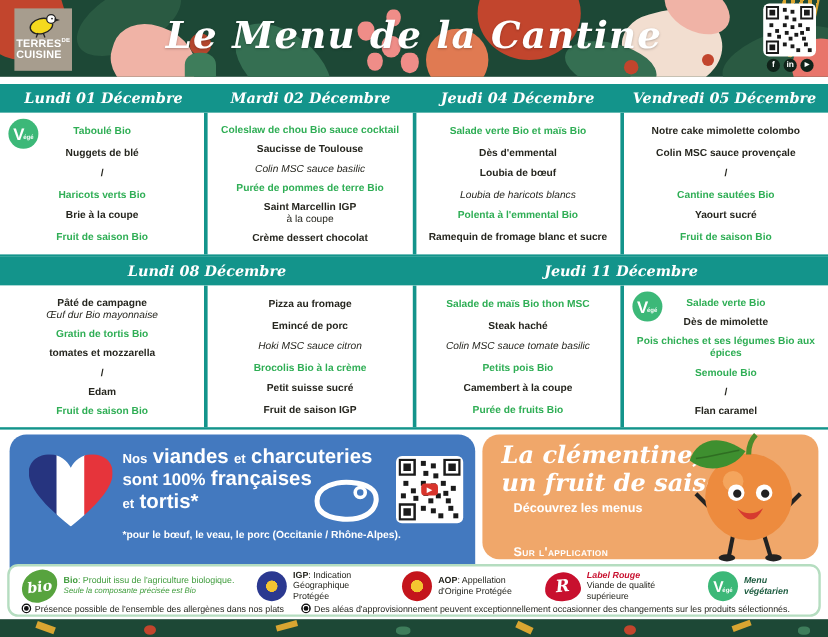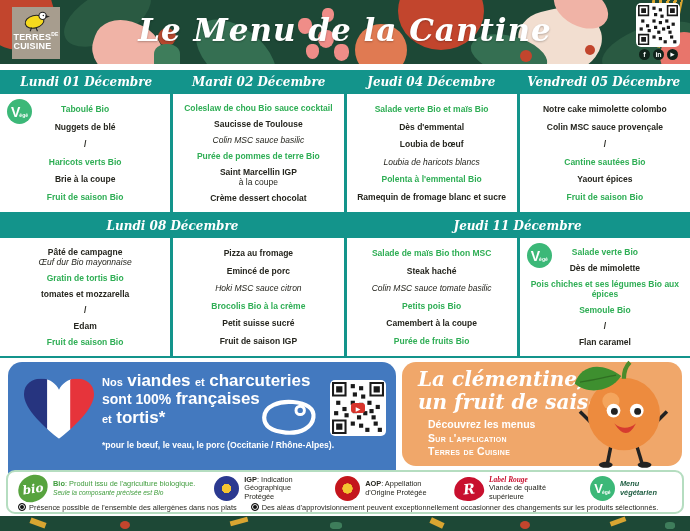--- a/index.html
+++ b/index.html
@@ -78,42 +78,42 @@
   .meat-note{position:absolute;left:94px;top:78px;width:296px;color:#fff;font-weight:bold;font-size:8.6px;}
   .steak{position:absolute;left:248px;top:34px;width:62px;height:42px;}
   .meat-qr{position:absolute;right:10px;top:18px;width:56px;height:56px;background:#fff;border-radius:5px;padding:2px;box-sizing:border-box;}
   .meat-qr .yt-dot{position:absolute;left:50%;top:50%;transform:translate(-50%,-50%);width:14px;height:10px;
     background:#d8342c;border-radius:3px;color:#fff;font-size:6px;display:flex;align-items:center;justify-content:center;}
 
   .fruit-banner{position:absolute;top:362px;left:402px;width:280px;height:104px;background:#f0a76a;border-radius:14px;}
   .fruit-script{position:absolute;left:16px;top:6px;color:#fff;font-family:"DejaVu Serif","Liberation Serif",serif;
     font-style:italic;font-weight:bold;font-size:20px;line-height:1.15;}
   .fruit-cta{position:absolute;left:26px;top:56px;color:#fff;font-weight:bold;font-size:10.5px;line-height:1.3;}
-  .fruit-cta .caps{font-variant:small-caps;letter-spacing:.3px;}
+  .fruit-cta .caps{font-variant:small-caps;letter-spacing:.3px;margin-top:22px;}
   .clementine{position:absolute;right:0;top:-4px;width:118px;height:112px;}
 
   
   .legend{position:absolute;top:470px;left:6px;width:678px;height:44px;background:#fff;border:2px solid #b5ddc0;
     border-radius:9px;box-sizing:border-box;padding:3px 10px 2px;}
   .legend-row{display:flex;align-items:center;justify-content:space-between;height:27px;}
   .legend-item{display:flex;align-items:center;gap:5px;}
   .legend-text{font-size:7.4px;line-height:1.12;color:#26261f;}
   .legend-text b{font-weight:bold;}
   .bio-col{color:#3f9c3c;}
   .bio-note{font-style:italic;font-size:6.6px;}
   .bio-logo{width:30px;height:27px;background:#57a33e;border-radius:58% 42% 58% 42%;transform:rotate(-8deg);
     color:#fff;font-family:"DejaVu Serif",serif;font-style:italic;font-weight:bold;font-size:12px;
     display:flex;align-items:center;justify-content:center;}
   .medal{width:25px;height:25px;border-radius:50%;}
   .igp-medal{background:radial-gradient(circle,#f4c431 0 26%,#2b3990 28% 74%,#f4c431 76% 86%,#2b3990 88% 100%);}
   .aop-medal{background:radial-gradient(circle,#f4c431 0 28%,#c4151c 30% 74%,#f4c431 76% 86%,#c4151c 88% 100%);}
   .lr-logo{width:30px;height:24px;background:#c8102e;border-radius:50% 50% 50% 50%/60% 60% 40% 40%;
     color:#fff;font-family:"DejaVu Serif",serif;font-style:italic;font-weight:bold;font-size:14px;
     display:flex;align-items:center;justify-content:center;transform:rotate(-6deg);}
-  .lr-title{color:#c8102e;font-style:italic;font-family:Liberation Serif, serif;}
+  .lr-title{color:#c8102e;font-style:italic;}
   .vege-inline{position:static;width:25px;height:25px;font-size:13px;}
   .vege-label{font-weight:bold;font-style:italic;color:#1d5c40;}
   .allergen{display:flex;gap:14px;align-items:center;font-size:7.4px;color:#26261f;margin-top:1px;}
   .allergen .dot{display:inline-block;width:6px;height:6px;border-radius:50%;background:#111;
     border:1px solid #111;box-shadow:inset 0 0 0 1px #fff;margin-right:3px;vertical-align:-1px;}
 
   
   .footer-strip{position:absolute;top:516px;left:0;width:690px;height:15px;background:#1d4836;overflow:hidden;}
   .footer-strip span{position:absolute;display:block;}
   .fs1{left:30px;top:4px;width:16px;height:6px;background:#d9a531;transform:rotate(20deg);}
@@ -256,21 +256,21 @@
           <div class="menu-item plain">Loubia de bœuf</div>
           <div class="menu-item italic">Loubia de haricots blancs</div>
           <div class="menu-item bio">Polenta à l'emmental Bio</div>
           <div class="menu-item plain">Ramequin de fromage blanc et sucre</div>
         </div>
         <div class="day-cell">
           <div class="menu-item plain">Notre cake mimolette colombo</div>
           <div class="menu-item plain">Colin MSC sauce provençale</div>
           <div class="menu-item plain">/</div>
           <div class="menu-item bio">Cantine sautées Bio</div>
-          <div class="menu-item plain">Yaourt épices</div>
+          <div class="menu-item plain">Yaourt sucré</div>
           <div class="menu-item bio">Fruit de saison Bio</div>
         </div>
       </div>
       <div class="week-head">
         <div class="day-head">Lundi 08 Décembre</div>
         <div class="day-head">Jeudi 11 Décembre</div>
       </div>
       <div class="week-body">
         <div class="day-cell">
           <div class="menu-item plain">Pâté de campagne<div class="menu-sub italic">Œuf dur Bio mayonnaise</div></div>

